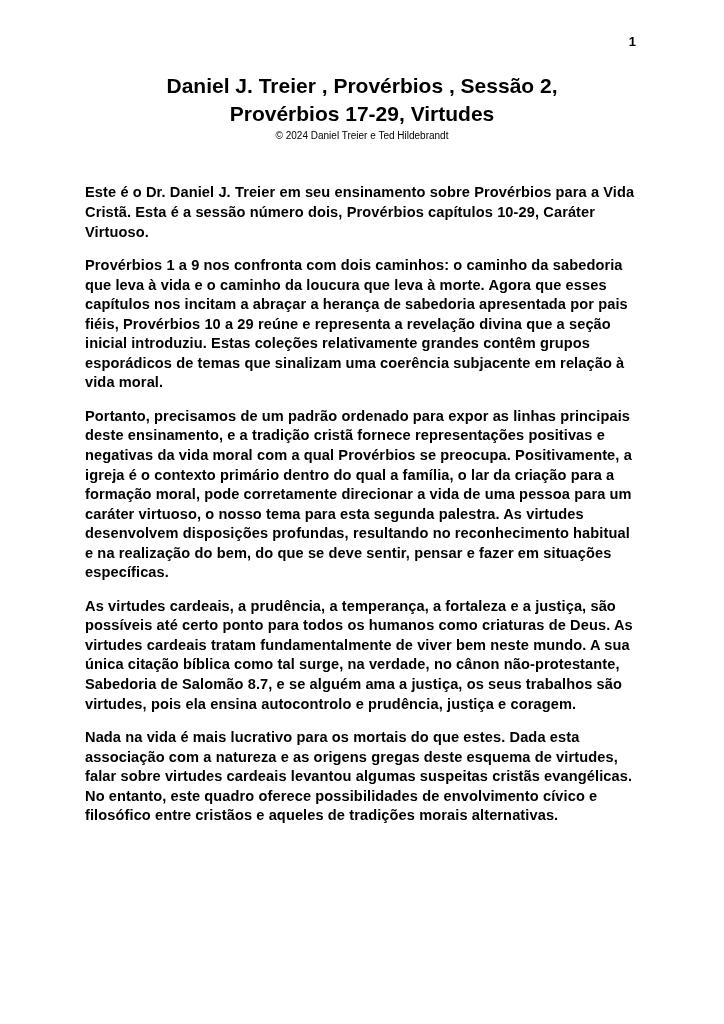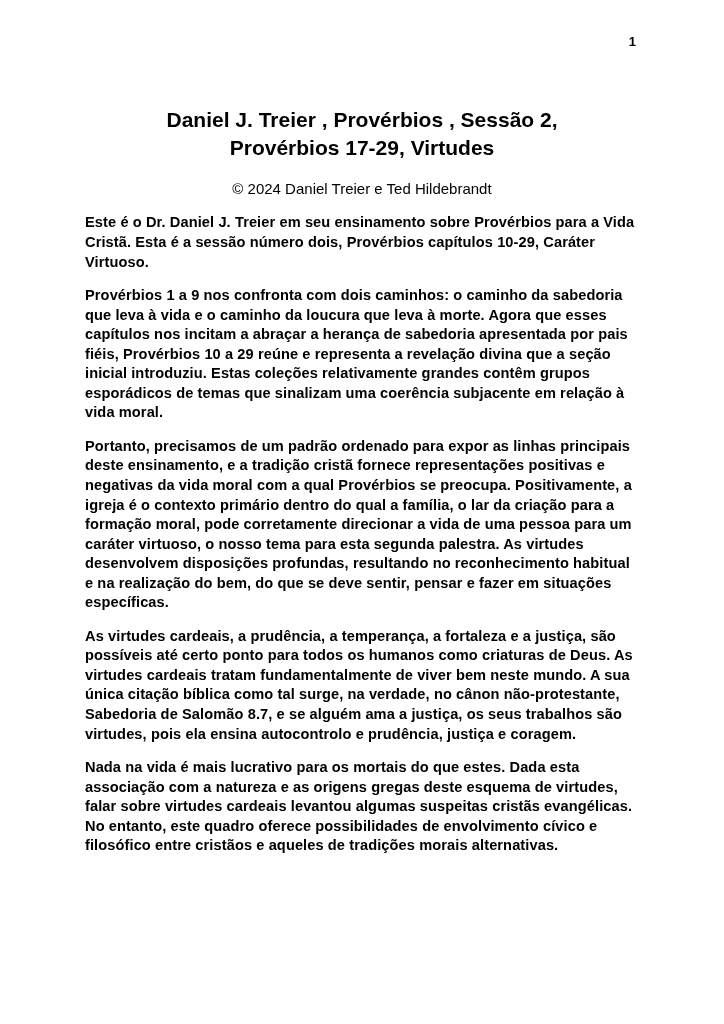--- a/index.html
+++ b/index.html
@@ -20,36 +20,36 @@
   }
   .page-number {
     position: absolute;
     top: 34px;
     right: 88px;
     font-size: 13px;
     font-weight: 700;
     color: #000000;
   }
   .doc-header {
-    padding-top: 106px;
+    padding-top: 72px;
     text-align: center;
   }
   .doc-title {
     font-size: 21px;
     font-weight: 700;
     line-height: 1.32;
     margin: 0;
   }
   .doc-copyright {
-    font-size: 15px;
+    font-size: 10px;
     font-weight: 400;
-    margin-top: 19px;
+    margin-top: 3px;
   }
   .doc-body {
-    margin: 16px 84px 0 85px;
+    margin: 42px 84px 0 85px;
   }
   .para {
     font-size: 14.6px;
     font-weight: 700;
     line-height: 1.34;
     margin: 0 0 14px 0;
     text-align: left;
     letter-spacing: 0.1px;
   }
 </style>

